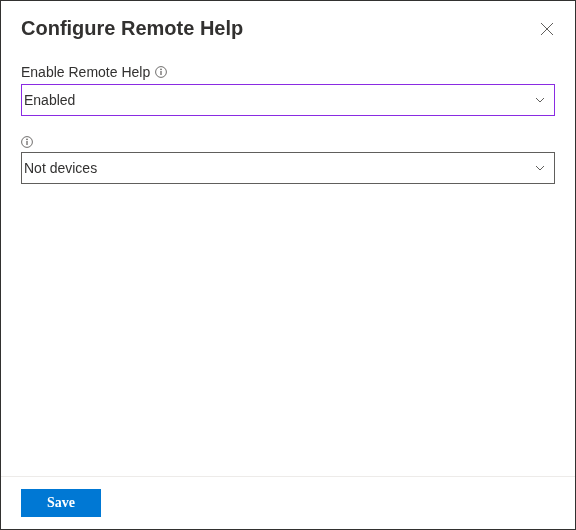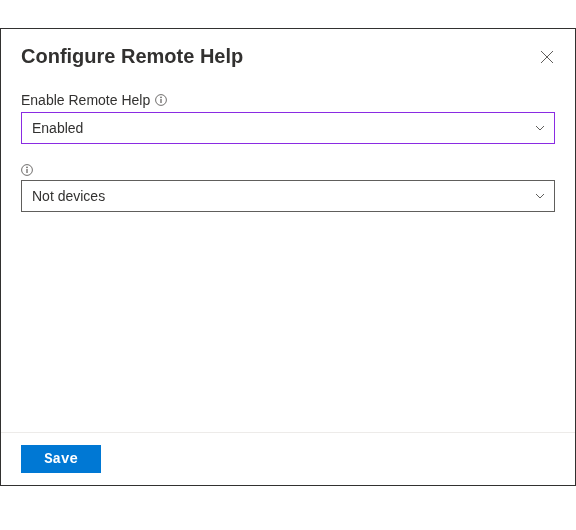--- a/index.html
+++ b/index.html
@@ -8,26 +8,25 @@
       padding: 0;
     }
     body {
       font-family: "Segoe UI", -apple-system, BlinkMacSystemFont, sans-serif;
       font-size: 14px;
       color: #323130;
       background: #fff;
     }
     .panel {
       width: 576px;
-      height: 458px;
+      height: 530px;
       border: 1px solid #323130;
       display: flex;
       flex-direction: column;
       position: relative;
-      margin-top: 28px;
     }
     .header {
       display: flex;
       align-items: flex-start;
       justify-content: space-between;
       padding: 16px 20px 0 20px;
     }
     .title {
       font-size: 20px;
       font-weight: 600;
@@ -64,21 +63,21 @@
       justify-content: center;
     }
     .dropdown {
       width: 100%;
       height: 32px;
       border: 1px solid #605e5c;
       background: #fff;
       display: flex;
       align-items: center;
       justify-content: space-between;
-      padding: 0 8px 0 10px;
+      padding: 0 8px 0 2px;
       cursor: pointer;
       font-size: 14px;
       color: #323130;
     }
     .dropdown.highlighted {
       border: 1px solid #8a2be2;
     }
     .chevron {
       display: inline-flex;
     }
@@ -88,21 +87,21 @@
     }
     .save-btn {
       background: #0078d4;
       color: #fff;
       border: none;
       font-size: 14px;
       font-weight: 600;
       padding: 6px 20px;
       min-width: 80px;
       cursor: pointer;
-      font-family: Liberation Mono, monospace;
+      font-family: Liberation Serif, serif;
     }
   </style>
 </head>
 <body>
 
 <div class="panel">
   <div class="header">
     <h1 class="title">Configure Remote Help</h1>
     <div class="close-btn">
       <svg width="14" height="14" viewBox="0 0 14 14">

